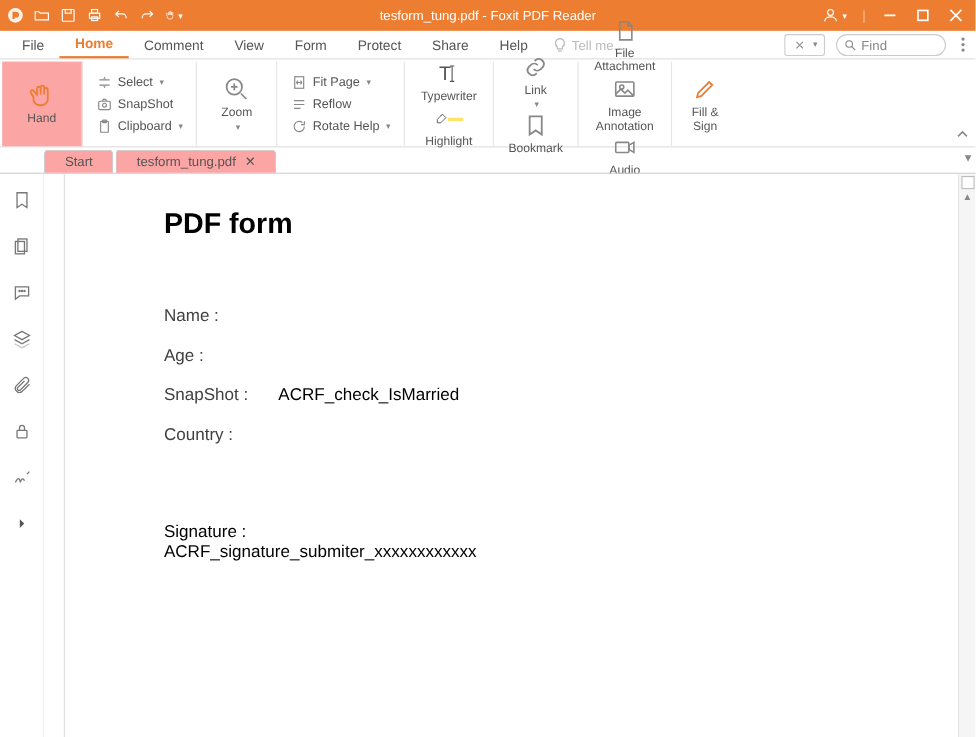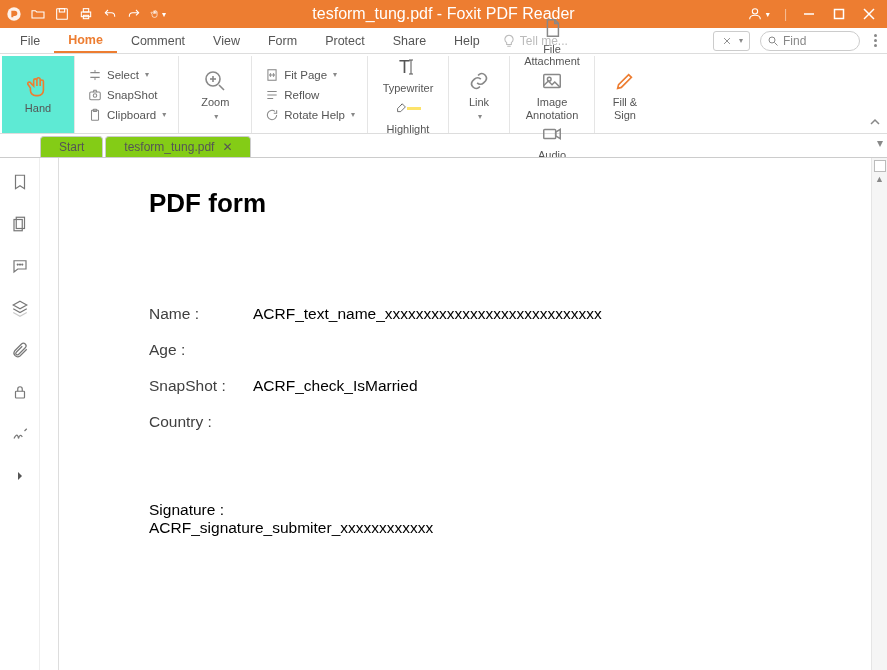--- a/index.html
+++ b/index.html
@@ -2,21 +2,21 @@
 <html><head>
 <meta charset="utf-8">
 <style>
 * { margin: 0; padding: 0; box-sizing: border-box; font-family: "Segoe UI", Tahoma, sans-serif; }
 body { width: 887px; height: 670px; overflow: hidden; background: #fff; display: flex; flex-direction: column; font-size: 12px; color: #333; }
 
 
 .titlebar { background: #ed7d31; height: 28px; display: flex; align-items: center; color: #fff; position: relative; }
 .titlebar-left { display: flex; align-items: center; gap: 8px; padding-left: 6px; }
 .titlebar-left svg, .titlebar-left .ticon { width: 16px; height: 16px; }
-.title-text { position: absolute; left: 50%; transform: translateX(-50%); font-size: 16px; }
+.title-text { position: absolute; left: 50%; transform: translateX(-50%); font-size: 12px; }
 .titlebar-right { margin-left: auto; display: flex; align-items: center; gap: 14px; padding-right: 10px; }
 .win-btn { width: 16px; height: 16px; display: flex; align-items: center; justify-content: center; cursor: pointer; }
 
 
 .menubar { height: 26px; display: flex; align-items: center; border-bottom: 1px solid #ddd; padding: 0 6px; gap: 0; }
 .menu-item { padding: 4px 14px; cursor: pointer; color: #555; font-size: 12.5px; }
 .menu-item.active { color: #ed7d31; border-bottom: 2px solid #ed7d31; font-weight: 600; }
 .menu-spacer { flex: 1; }
 .tellme { display: flex; align-items: center; color: #bbb; gap: 4px; padding: 0 8px; }
 .helpbox { border: 1px solid #ccc; border-radius: 3px; padding: 2px 6px; color: #888; display: flex; align-items: center; gap: 3px; }
@@ -29,39 +29,39 @@
 .ribbon { height: 80px; border-bottom: 1px solid #ddd; display: flex; align-items: stretch; padding: 2px 0 0 2px; position: relative; }
 .rgroup { display: flex; flex-direction: column; align-items: center; justify-content: center; padding: 4px 8px; border-right: 1px solid #e5e5e5; }
 .rgroup.noborder { border-right: none; }
 .rbig { display: flex; flex-direction: column; align-items: center; justify-content: center; gap: 2px; width: 56px; cursor: pointer; }
 .rbig .icon { width: 26px; height: 26px; display: flex; align-items: center; justify-content: center; }
 .rbig .lbl { font-size: 11px; color: #555; text-align: center; line-height: 1.15; }
 .rstack { display: flex; flex-direction: column; gap: 2px; justify-content: center; height: 100%; }
 .rsmall { display: flex; align-items: center; gap: 4px; padding: 1px 4px; cursor: pointer; font-size: 11.5px; color: #555; white-space: nowrap; }
 .rsmall .sicon { width: 16px; height: 16px; display: flex; align-items: center; justify-content: center; }
 .hl-underline { width: 24px; height: 3px; background: #fde36a; margin-top: 1px; }
-.hand-group { background: #5eead4; }
+.hand-group { background: #fca5a5; }
 .chev { font-size: 8px; color: #888; margin-left: 2px; }
 .ribbon-collapse { position: absolute; right: 6px; bottom: 2px; cursor: pointer; color: #888; }
 
 
 .tabbar { height: 24px; display: flex; align-items: flex-end; border-bottom: 1px solid #ccc; padding-left: 40px; position: relative; }
-.tab { border: 1px solid #ccc; border-bottom: none; border-top-left-radius: 4px; border-top-right-radius: 4px; padding: 3px 18px; margin-right: 2px; background: #84cc16; font-size: 12px; color: #555; display: flex; align-items: center; gap: 8px; cursor: pointer; }
+.tab { border: 1px solid #ccc; border-bottom: none; border-top-left-radius: 4px; border-top-right-radius: 4px; padding: 3px 18px; margin-right: 2px; background: #fca5a5; font-size: 12px; color: #555; display: flex; align-items: center; gap: 8px; cursor: pointer; }
 .tab .close { font-size: 12px; color: #555; cursor: pointer; }
 .tabbar-right { position: absolute; right: 4px; top: 2px; color: #888; cursor: pointer; }
 
 
 .work { flex: 1; display: flex; overflow: hidden; background: #fff; }
 .sidepanel { width: 40px; border-right: 1px solid #eee; display: flex; flex-direction: column; align-items: center; padding-top: 14px; gap: 22px; }
 .sidepanel .sideicon { width: 20px; height: 20px; cursor: pointer; color: #666; display:flex;align-items:center;justify-content:center; }
 .side-expand { margin-top: 4px; cursor: pointer; }
 .docwrap { flex: 1; display: flex; position: relative; background: #fff; }
 .docinner { position: absolute; left: 18px; top: 0; right: 0; bottom: 0; border-left: 1px solid #ddd; overflow: hidden; }
 .page { background: #fff; padding: 30px 0 0 90px; font-family: Georgia, 'Times New Roman', serif; }
-.page h1 { font-size: 26px; font-weight: bold; margin-bottom: 86px; color: #000; font-family: Arial, sans-serif; }
+.page h1 { font-size: 26px; font-weight: bold; margin-bottom: 60px; color: #000; font-family: Arial, sans-serif; }
 .frow { display: flex; margin-bottom: 18px; }
 .flabel { width: 104px; font-size: 15.5px; color: #404040; }
 .fval { font-size: 15.5px; color: #000; }
 .sig-block { margin-top: 70px; }
 .sig-block div { font-size: 15.5px; color: #000; }
 .scrollgutter { position: absolute; right: 0; top: 0; width: 16px; height: 100%; background: #f5f5f5; border-left: 1px solid #e5e5e5; display: flex; flex-direction: column; align-items: center; }
 .scrollgutter .sarrow { font-size: 9px; color: #888; cursor: pointer; padding: 2px 0; }
 .scrollgutter .sbtn { width: 12px; height: 12px; border: 1px solid #bbb; margin-top: 2px; cursor: pointer; background: #fff; }
 </style>
 </head>
@@ -301,20 +301,28 @@
   <div class="rgroup">
     <div class="rbig" style="width:44px">
       <div class="icon">
           <svg viewBox="0 0 24 24" width="22" height="22" fill="none" stroke="#888" stroke-width="1.8">
             <path d="M10 14a5 5 0 0 0 7 0l2-2a5 5 0 0 0-7-7l-1 1"></path>
             <path d="M14 10a5 5 0 0 0-7 0l-2 2a5 5 0 0 0 7 7l1-1"></path>
           </svg>
         </div>
       <div class="lbl"><span>Link</span><br><span class="chev">▾</span></div>
     </div>
+    <div class="rbig" style="width:60px">
+      <div class="icon">
+          <svg viewBox="0 0 24 24" width="22" height="22" fill="none" stroke="#888" stroke-width="1.8">
+            <path d="M6 3h12v18l-6-4-6 4z"></path>
+          </svg>
+        </div>
+      <div class="lbl">Bookmark</div>
+    </div>
   </div>
 
   <div class="rgroup">
     <div class="rbig" style="width:68px">
       <div class="icon">
           <svg viewBox="0 0 24 24" width="22" height="22" fill="none" stroke="#888" stroke-width="1.6">
             <path d="M7 3h8l4 4v14H7z"></path>
             <path d="M15 3v4h4"></path>
           </svg>
         </div>
@@ -421,21 +429,20 @@
           <path d="M3 1l4 4-4 4" fill="#555"></path>
         </svg></div>
   </div>
 
   <div class="docwrap">
     <div class="docinner">
       <div class="page">
         <h1>PDF form</h1>
         <div class="frow">
             <div class="flabel">Name :</div>
-            <div class="fval">ACRF_text_name_xxxxxxxxxxxxxxxxxxxxxxxxxxxx</div>
           </div>
         <div class="frow">
             <div class="flabel">Age :</div>
           </div>
         <div class="frow">
             <div class="flabel">SnapShot :</div>
             <div class="fval">ACRF_check_IsMarried</div>
           </div>
         <div class="frow">
             <div class="flabel">Country :</div>

